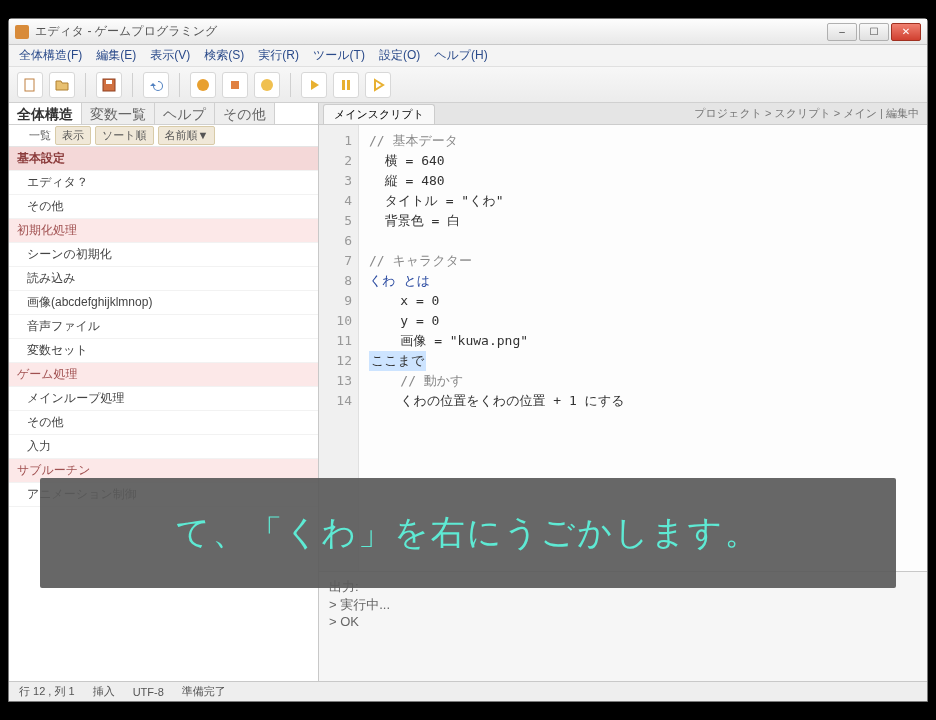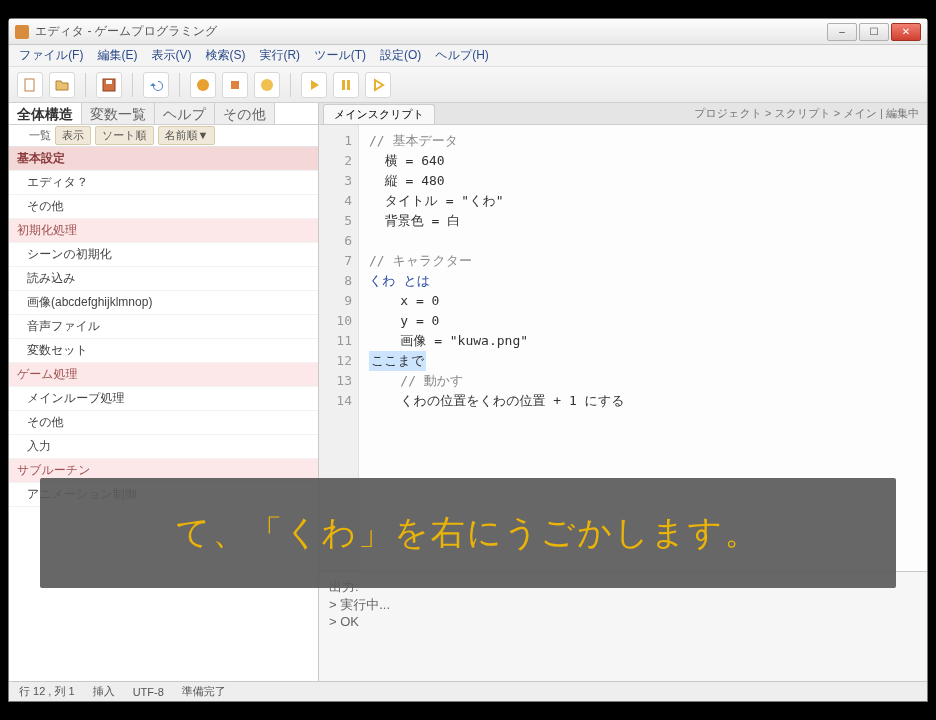--- a/index.html
+++ b/index.html
@@ -45,21 +45,21 @@
   .gutter div { height: 20px; line-height:20px;}
   .code { padding:6px 0 0 10px; color:#333; }
   .code .line { height:20px; line-height:20px; white-space:pre;}
   .kw { color:#2a4aa0; }
   .cmt { color:#888; }
   .code .hl { background:#cde4ff; display:inline-block; padding:0 2px;}
   .lower-panel { height: 110px; border-top:1px solid #c8c8c8; background:#f6f6f6; padding:6px 10px; color:#666; font-size:13px; overflow:hidden;}
   .status { height: 20px; border-top:1px solid #c8c8c8; background:#eee; display:flex; align-items:center; gap:18px; padding:0 10px; color:#555; font-size:11px;}
   .caption-overlay {
     position:absolute; left:40px; right:40px; top: 478px; height: 110px;
-    background: rgba(90,90,90,.92); color:#eab308; display:flex; align-items:center; justify-content:center;
+    background: rgba(90,90,90,.92); color:#5eead4; display:flex; align-items:center; justify-content:center;
     font-size: 34px; letter-spacing: 2px; border-radius:2px;
     font-family: "Meiryo","Hiragino Sans",sans-serif;
   }
   .letterbox-top, .letterbox-bottom { position:absolute; left:0; width:936px; background:#000;}
   .letterbox-top { top:0; height:18px;}
   .letterbox-bottom { bottom:0; height:18px;}
 </style>
 </head>
 <body>
 
@@ -75,21 +75,21 @@
       <span>エディタ - ゲームプログラミング</span>
     </div>
     <div class="win-controls">
       <div class="win-btn">–</div>
       <div class="win-btn">☐</div>
       <div class="win-btn close">✕</div>
     </div>
   </div>
 
   <div class="menubar">
-    <span>ファイル(F)</span>
+    <span>全体構造(F)</span>
     <span>編集(E)</span>
     <span>表示(V)</span>
     <span>検索(S)</span>
     <span>実行(R)</span>
     <span>ツール(T)</span>
     <span>設定(O)</span>
     <span>ヘルプ(H)</span>
   </div>
 
   <div class="toolbar">

